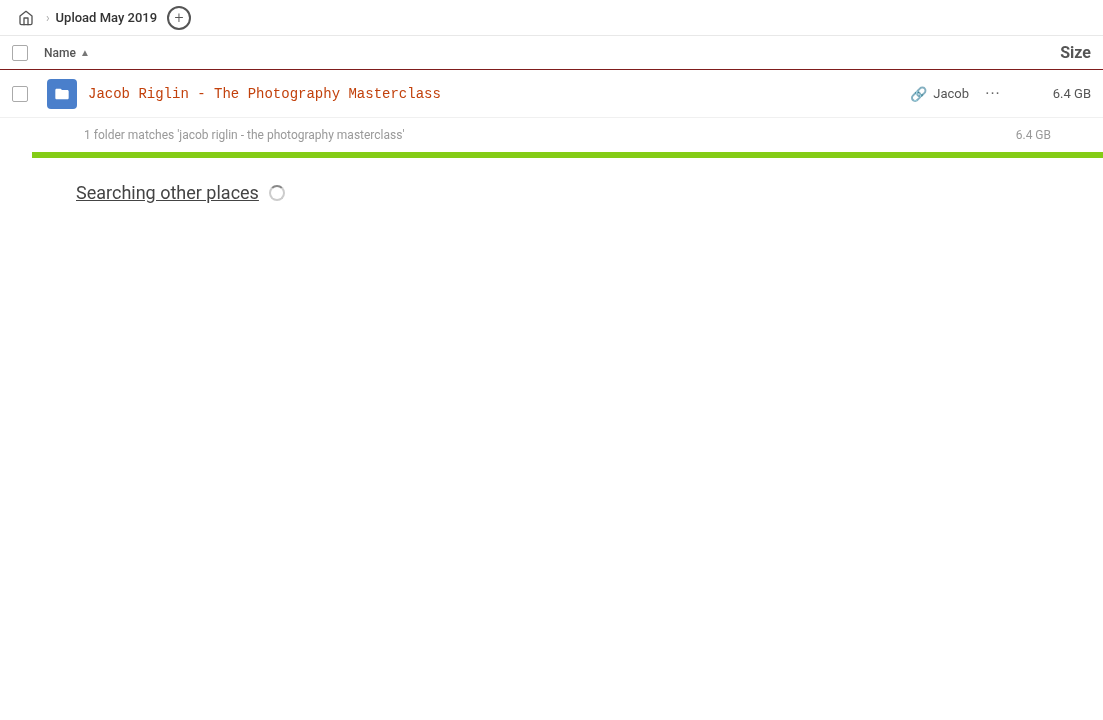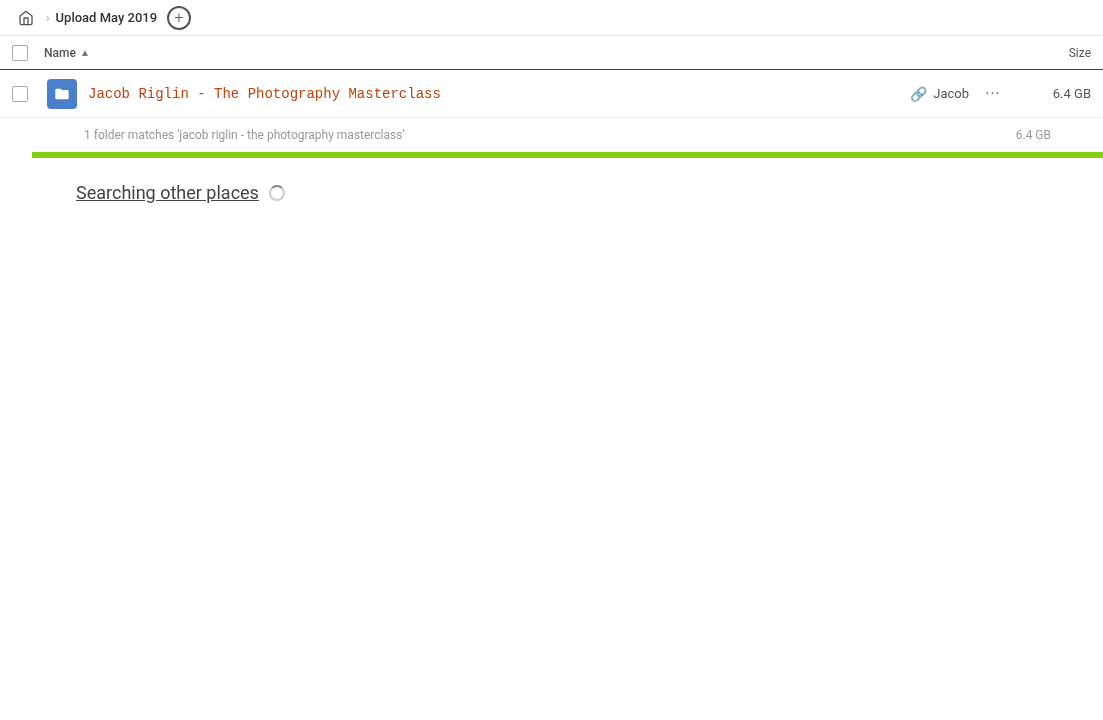--- a/index.html
+++ b/index.html
@@ -84,23 +84,23 @@
       font-weight: 500;
       cursor: pointer;
     }
     .sort-arrow {
       font-size: 10px;
       color: #777;
     }
     .col-size {
       width: 80px;
       text-align: right;
-      font-size: 12px;
-      color: #555;
-      font-weight: 400;
+      font-size: 16px;
+      color: #555;
+      font-weight: 700;
     }
 
     
     .file-row {
       display: flex;
       align-items: center;
       padding: 0 12px;
       height: 48px;
       border-bottom: 1px solid #f0f0f0;
       cursor: pointer;

